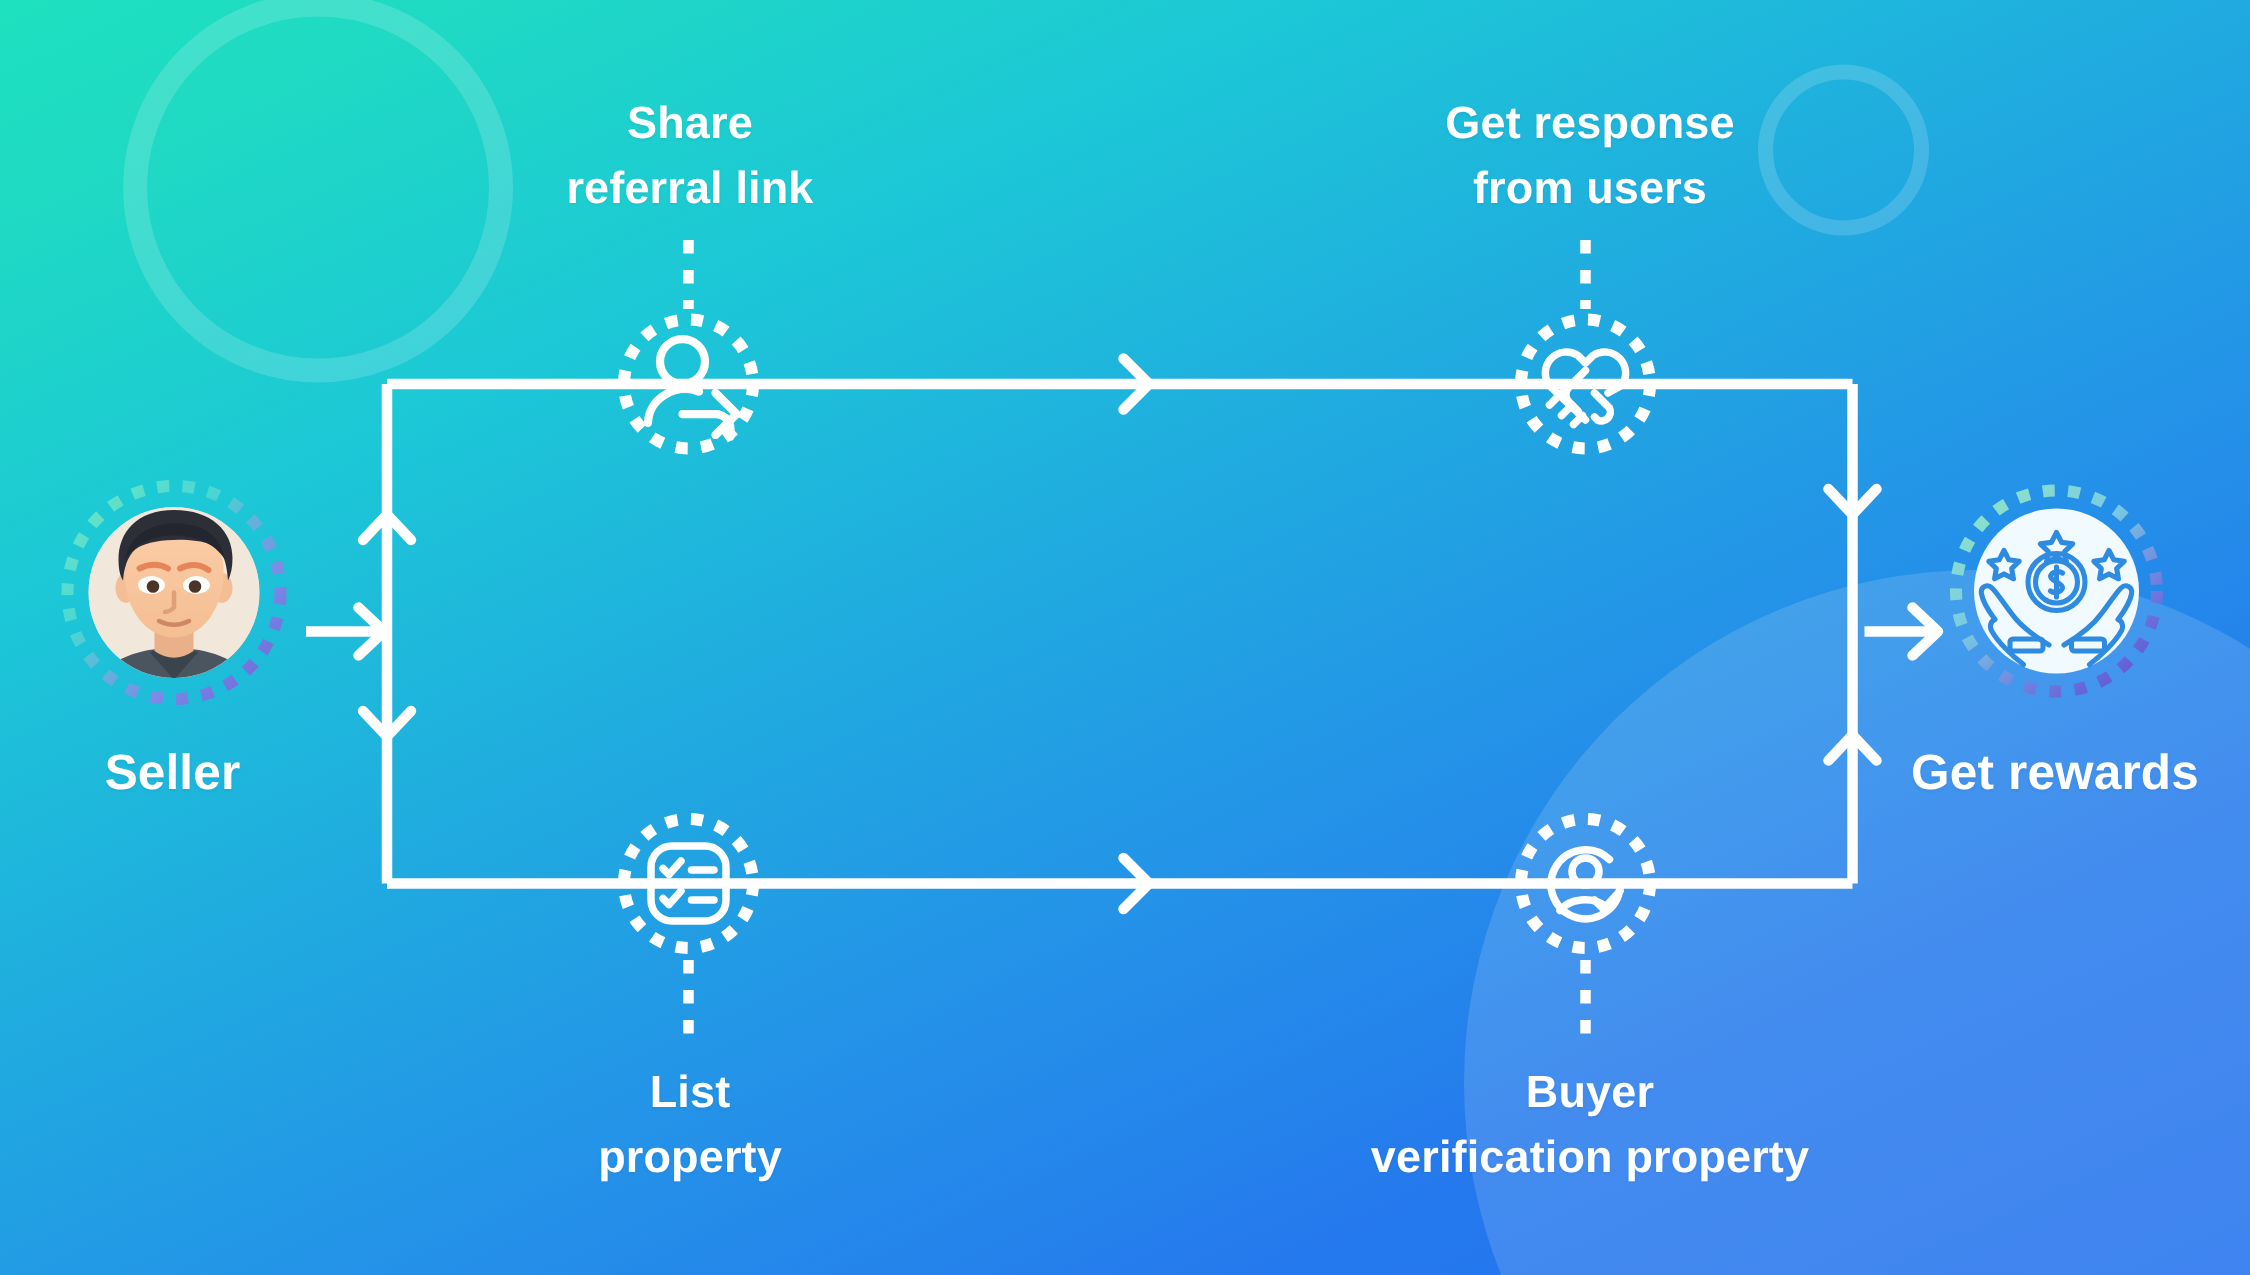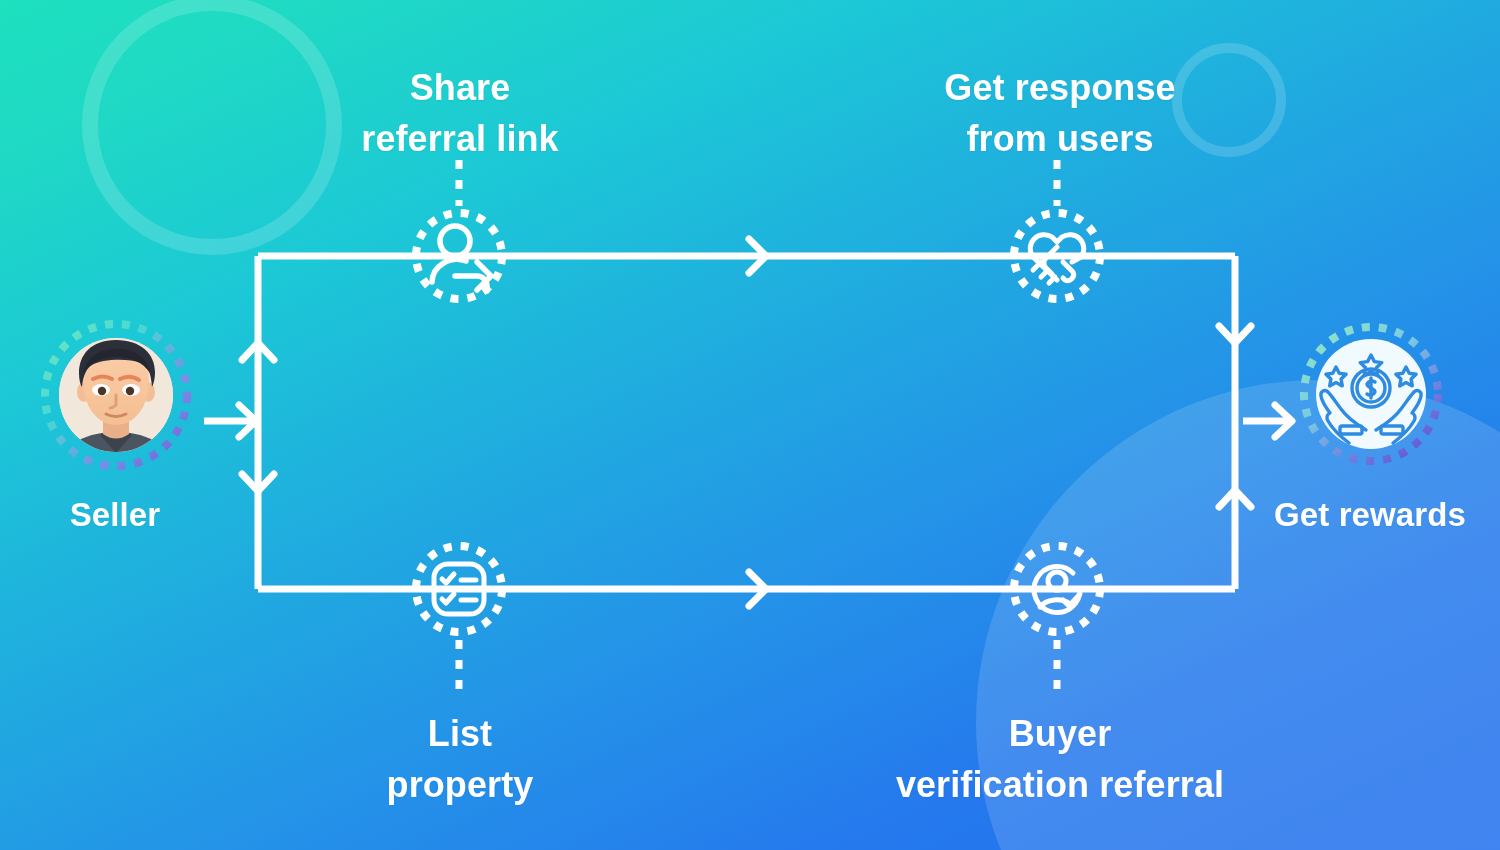--- a/index.html
+++ b/index.html
@@ -11,21 +11,21 @@
     position:relative;width:1500px;height:850px;overflow:hidden;
     background:linear-gradient(155deg,#1de1bf 0%,#1fd9c4 10%,#1cc8d6 26%,#20a9e0 46%,#2492e8 62%,#2579ed 80%,#2070ee 100%);
   }
   .layer{position:absolute;inset:0;}
   svg.layer{width:1500px;height:850px;display:block;}
 
   .label{
     position:absolute;
     color:#ffffff;
     font-weight:700;
-    font-size:36px;
+    font-size:30px;
     line-height:1.42;
     text-align:center;
     letter-spacing:.1px;
     white-space:pre-line;
     text-shadow:0 1px 2px rgba(0,60,90,.08);
   }
   .label.big{font-size:33px;}
   .l-share{left:260px;top:62px;width:400px;}
   .l-response{left:860px;top:62px;width:400px;}
   .l-list{left:260px;top:708px;width:400px;}
@@ -199,17 +199,17 @@
     </g>
   </svg>
 
   <div class="label l-share">Share
 referral link</div>
   <div class="label l-list">List
 property</div>
   <div class="label l-response">Get response
 from users</div>
   <div class="label l-buyer">Buyer
-verification referral</div>
+verification property</div>
   <div class="label l-seller big">Seller</div>
   <div class="label l-rewards big">Get rewards</div>
 
 </div>
 
 </body></html>

